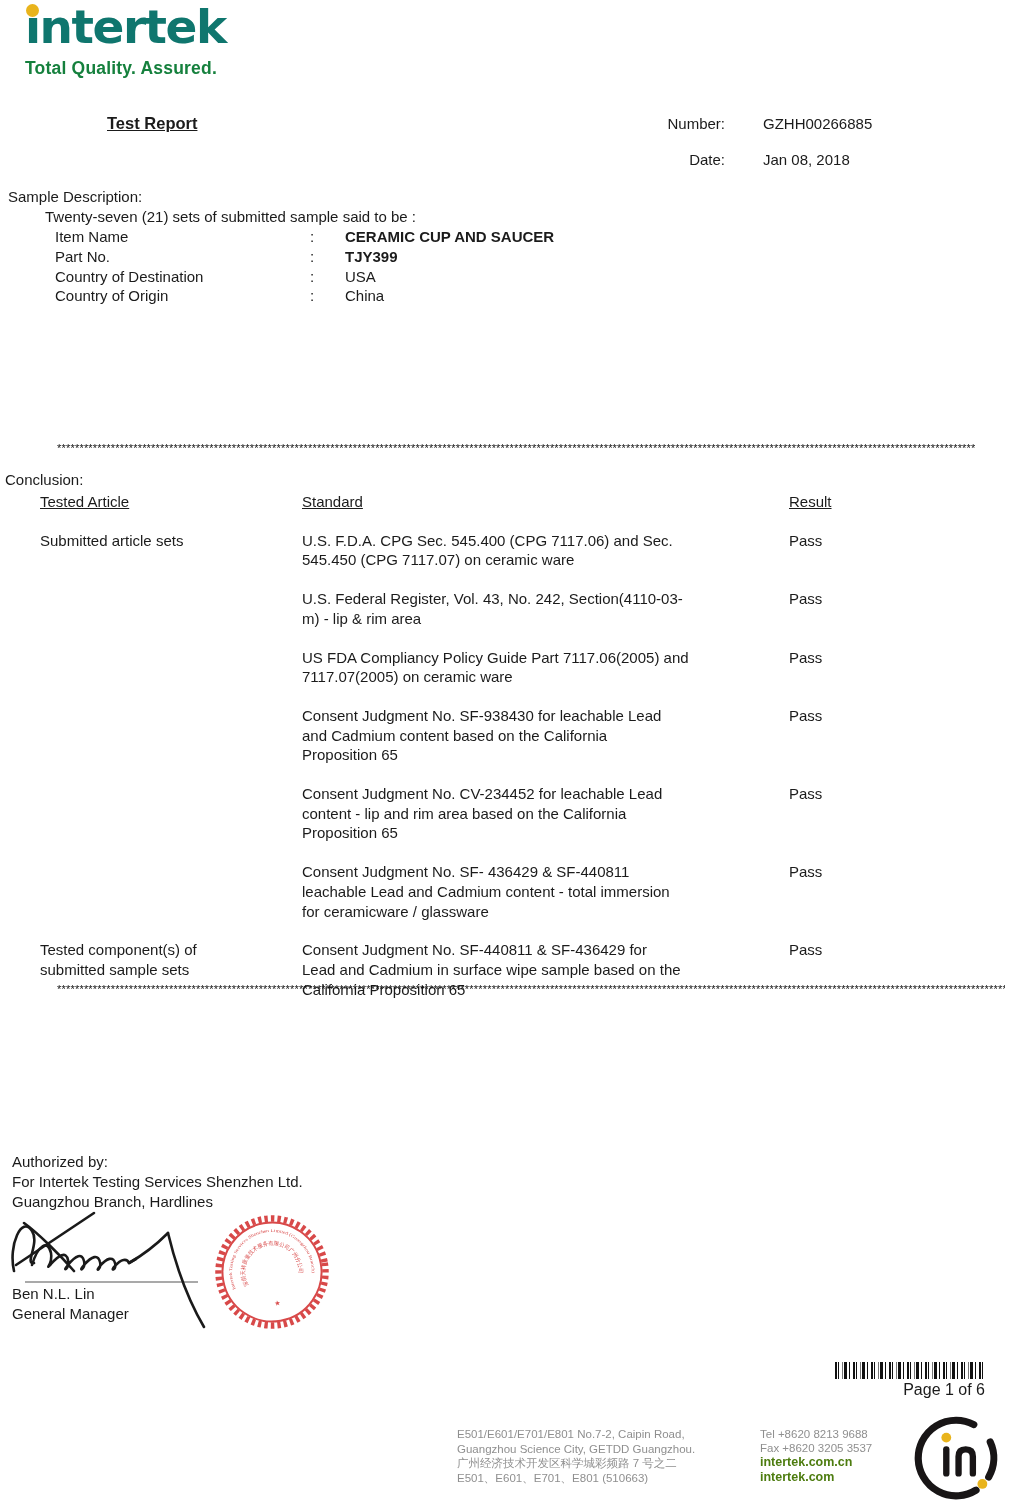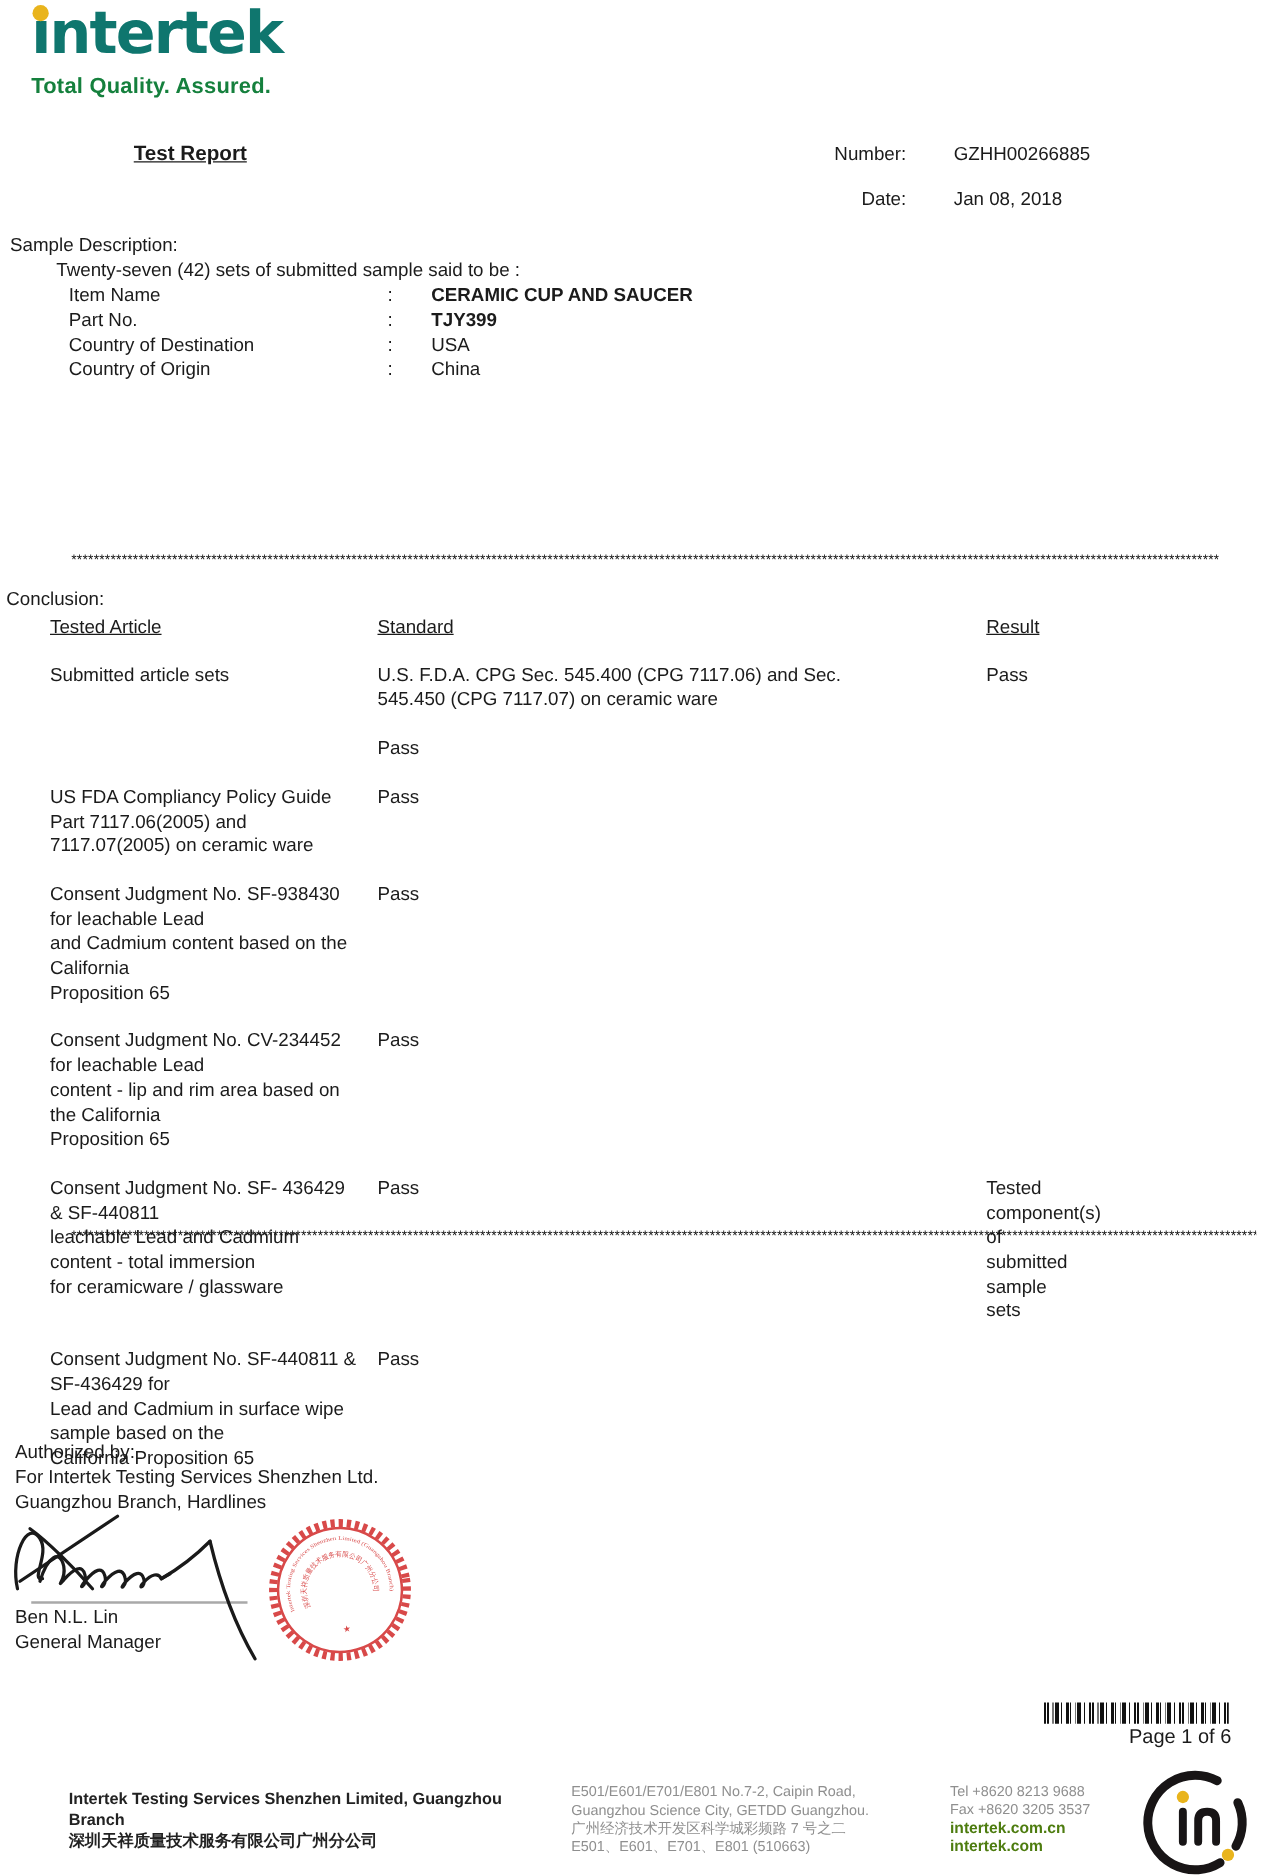--- a/index.html
+++ b/index.html
@@ -88,21 +88,21 @@
       <span class="meta-value">GZHH00266885</span>
     </div>
     <div class="meta-row">
       <span class="meta-label">Date:</span>
       <span class="meta-value">Jan 08, 2018</span>
     </div>
   </div>
 
   <div class="abs" style="left:8px; top:187px; width:900px;">
     <div class="sd-line">Sample Description:</div>
-    <div class="sd-line sd-intro">Twenty-seven (42) sets of submitted sample said to be :</div>
+    <div class="sd-line sd-intro">Twenty-seven (21) sets of submitted sample said to be :</div>
     <div class="sd-fields">
       <div class="sd-row">
         <span class="sd-label">Item Name</span>
         <span class="sd-colon">:</span>
         <span class="bold">CERAMIC CUP AND SAUCER</span>
       </div>
       <div class="sd-row">
         <span class="sd-label">Part No.</span>
         <span class="sd-colon">:</span>
         <span class="bold">TJY399</span>
@@ -128,20 +128,22 @@
       <div><span class="chead">Tested Article</span></div>
       <div><span class="chead">Standard</span></div>
       <div><span class="chead">Result</span></div>
 
       <div class="cell-article">Submitted article sets</div>
       <div class="cell-standard">U.S. F.D.A. CPG Sec. 545.400 (CPG 7117.06) and Sec.
 545.450 (CPG 7117.07) on ceramic ware</div>
       <div class="cell-result">Pass</div>
 
       <div class="cell-article"></div>
+      <div class="cell-standard">U.S. Federal Register, Vol. 43, No. 242, Section(4110-03-
+m) - lip &amp; rim area</div>
       <div class="cell-result">Pass</div>
 
       <div class="cell-article"></div>
       <div class="cell-standard">US FDA Compliancy Policy Guide Part 7117.06(2005) and
 7117.07(2005) on ceramic ware</div>
       <div class="cell-result">Pass</div>
 
       <div class="cell-article"></div>
       <div class="cell-standard">Consent Judgment No. SF-938430 for leachable Lead
 and Cadmium content based on the California
@@ -207,24 +209,20 @@
   </svg>
 
   <div class="abs" style="left:12px; top:1284px;">
     <div class="signer">Ben N.L. Lin</div>
     <div class="signer">General Manager</div>
   </div>
 
   <div class="abs barcode" style="left:835px; top:1362px; width:148px; height:17px;"></div>
   <div class="abs page-label" style="left:835px; top:1381px; width:150px;">Page 1 of 6</div>
 
-  <div class="abs" style="left:55px; top:1430px; width:380px;">
-    <div class="foot-co">Intertek Testing Services Shenzhen Limited, Guangzhou Branch</div>
-    <div class="foot-co">深圳天祥质量技术服务有限公司广州分公司</div>
-  </div>
 
   <div class="abs" style="left:457px; top:1427px; width:290px;">
     <div class="foot-addr">E501/E601/E701/E801 No.7-2, Caipin Road,</div>
     <div class="foot-addr">Guangzhou Science City, GETDD Guangzhou.</div>
     <div class="foot-addr">广州经济技术开发区科学城彩频路 7 号之二</div>
     <div class="foot-addr">E501、E601、E701、E801 (510663)</div>
   </div>
 
   <div class="abs" style="left:760px; top:1427px; width:150px;">
     <div class="foot-tel">Tel +8620 8213 9688</div>

